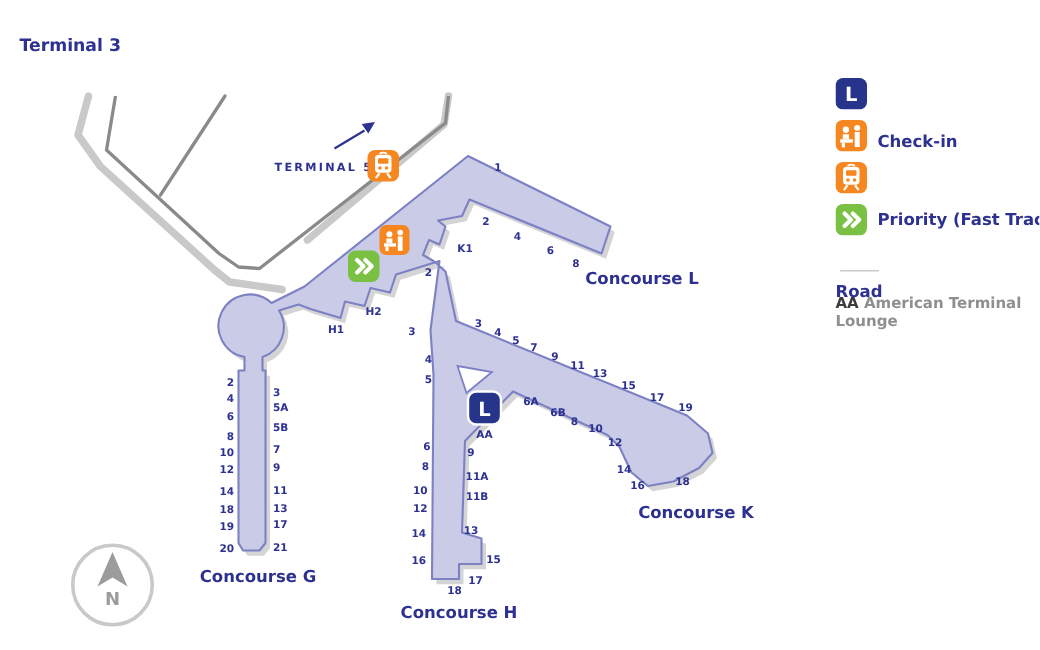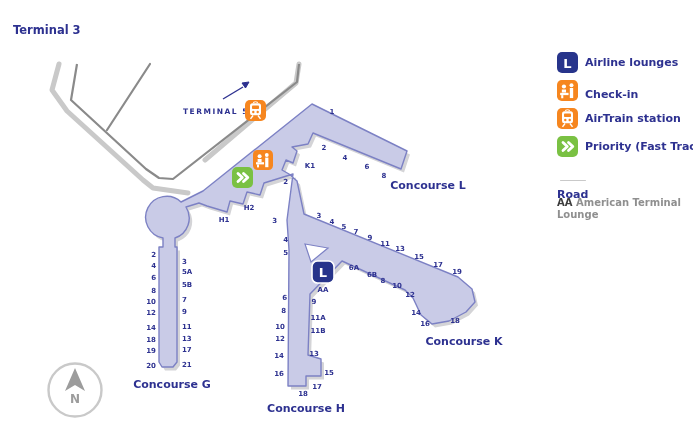--- a/index.html
+++ b/index.html
@@ -165,21 +165,20 @@
       <text class="compass-n" text-anchor="middle" x="75" y="403">N</text>
     </g>
   </svg>
 
   <div id="legend">
     <div class="legend-row" style="top:0;">
       <svg width="21" height="21">
         <rect width="21" height="21" rx="5" fill="#27348b"></rect>
         <text class="icon-letter" text-anchor="middle" x="10.5" y="15.5">L</text>
       </svg>
-      <span class="legend-label">Airline lounges</span>
     </div>
     <div class="legend-row" style="top:28px;align-items:flex-end;">
       <svg width="21" height="21" viewBox="0 0 20 20">
         <rect width="20" height="20" rx="4.5" fill="#f6861f"></rect>
         <circle cx="6.6" cy="6.2" r="2" fill="#ffffff"></circle>
         <path d="M4.6,9 h4 v3 h-4 z" fill="#ffffff"></path>
         <circle cx="13.8" cy="5" r="1.9" fill="#ffffff"></circle>
         <path d="M12.2,7.6 h3.2 v9.6 h-3.2 z" fill="#ffffff"></path>
         <rect x="3" y="12.2" width="8" height="2.2" fill="#ffffff"></rect>
         <rect x="4" y="14.4" width="2" height="3" fill="#ffffff"></rect>
@@ -190,21 +189,20 @@
       <svg width="21" height="21">
         <rect width="21" height="21" rx="5" fill="#f6861f"></rect>
         <path d="M8,2.5 a4,3 0 0 1 5,0" fill="none" stroke="#ffffff" stroke-width="1"></path>
         <rect x="5" y="3.2" width="11" height="12" rx="2.5" fill="#ffffff"></rect>
         <rect x="7" y="5.5" width="7" height="3.6" rx="0.8" fill="#f6861f"></rect>
         <circle cx="8.3" cy="12" r="1.2" fill="#f6861f"></circle>
         <circle cx="12.7" cy="12" r="1.2" fill="#f6861f"></circle>
         <line x1="8" y1="15.5" x2="5.5" y2="18.8" stroke="#ffffff" stroke-width="1.4"></line>
         <line x1="13" y1="15.5" x2="15.5" y2="18.8" stroke="#ffffff" stroke-width="1.4"></line>
       </svg>
-      <span class="legend-label">AirTrain station</span>
     </div>
     <div class="legend-row" style="top:84px;">
       <svg width="21" height="21">
         <rect width="21" height="21" rx="5" fill="#7ac143"></rect>
         <path d="M6,6.4 L10.3,10.5 L6,14.6" fill="none" stroke="#ffffff" stroke-width="2.8" stroke-linecap="round" stroke-linejoin="round"></path>
         <path d="M11.5,6.4 L15.8,10.5 L11.5,14.6" fill="none" stroke="#ffffff" stroke-width="2.8" stroke-linecap="round" stroke-linejoin="round"></path>
       </svg>
       <span class="legend-label">Priority (Fast Track)</span>
     </div>
     <div class="legend-row" style="top:128px;flex-direction:column;">

